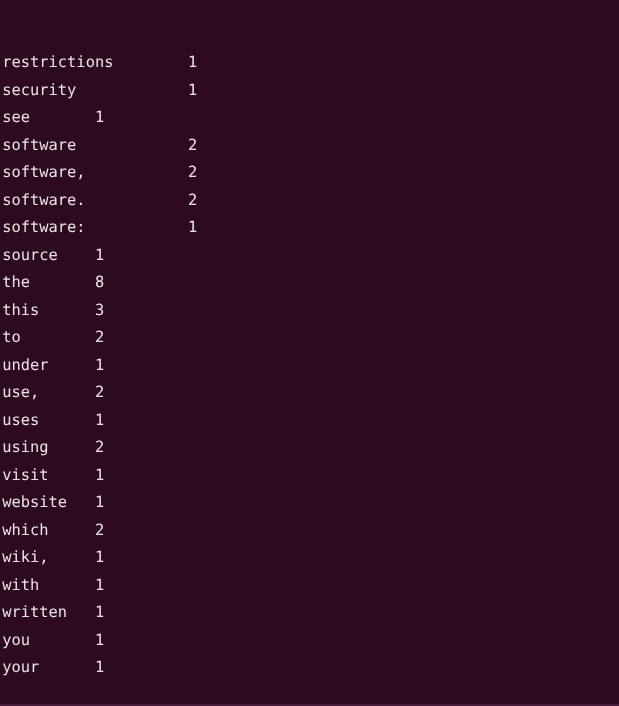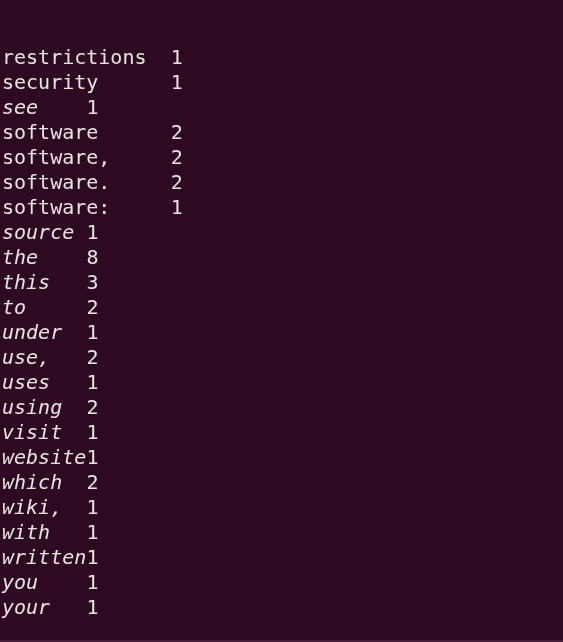--- a/index.html
+++ b/index.html
@@ -13,21 +13,21 @@
     height: 642px;
     overflow: hidden;
   }
   #terminal {
     position: relative;
     width: 563px;
     height: 642px;
     background: #2e0a22;
     overflow: hidden;
     font-family: "DejaVu Sans Mono", "Liberation Mono", monospace;
-    font-size: 20px;
+    font-size: 14px;
     line-height: 25px;
     color: #e9e4e1;
     -webkit-font-smoothing: antialiased;
   }
   
   #screen {
     position: absolute;
     left: 2px;
     top: -5px;
     width: 561px;
@@ -37,21 +37,21 @@
     height: 25px;
     line-height: 25px;
     white-space: pre;
     display: block;
   }
   .word {
     display: inline-block;
     vertical-align: top;
   }
   
-  .col8  { width: 84.4px; font-style: italic; }
+  .col8  { width: 84.4px; }
   .col16 { width: 168.8px; }
   .count {
     display: inline-block;
     vertical-align: top;
   }
   .bottom-edge {
     position: absolute;
     left: 0;
     right: 0;
     bottom: 0;

